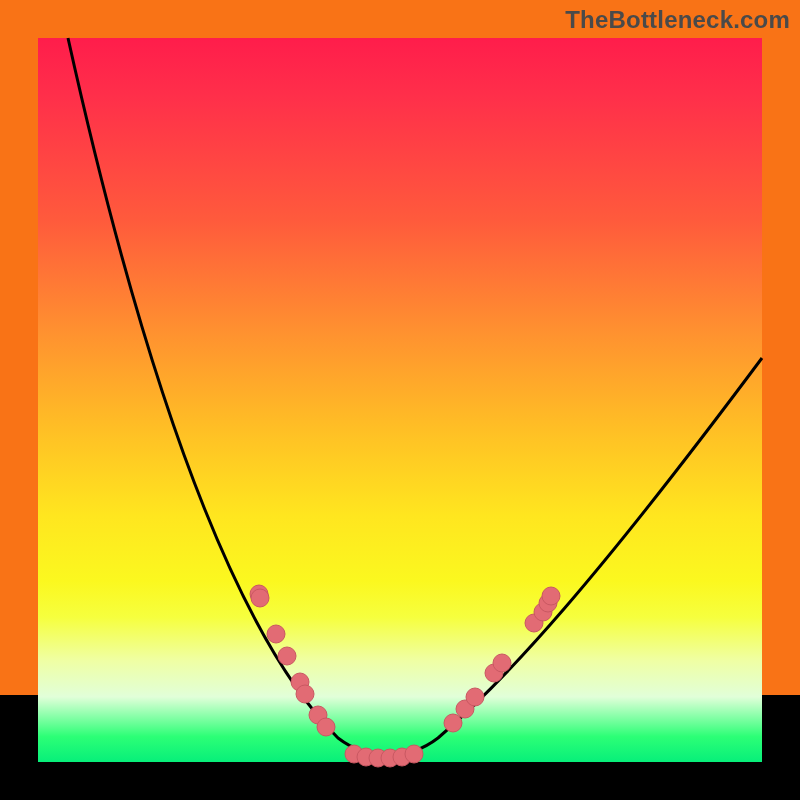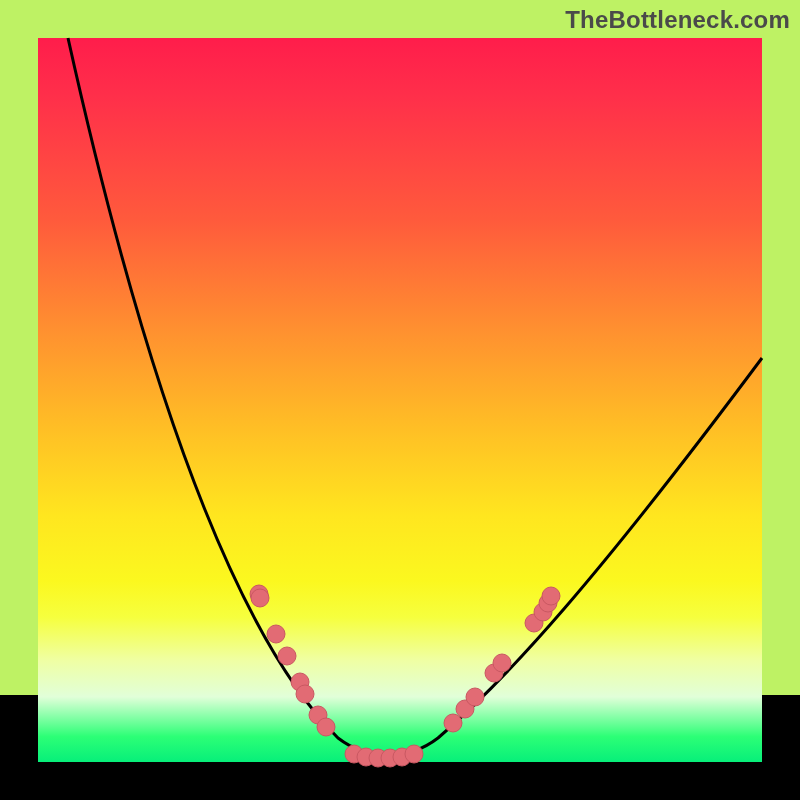--- a/index.html
+++ b/index.html
@@ -8,21 +8,21 @@
     width: 800px;
     height: 800px;
     overflow: hidden;
     background: #000;
     font-family: Arial, Helvetica, sans-serif;
   }
   .frame {
     position: relative;
     width: 800px;
     height: 695px;
-    background: #bef264;
+    background: #f97316;
   }
   
   .plot {
     position: absolute;
     left: 38px;
     top: 38px;
     width: 724px;
     height: 724px;
     
     background: linear-gradient(to bottom,

